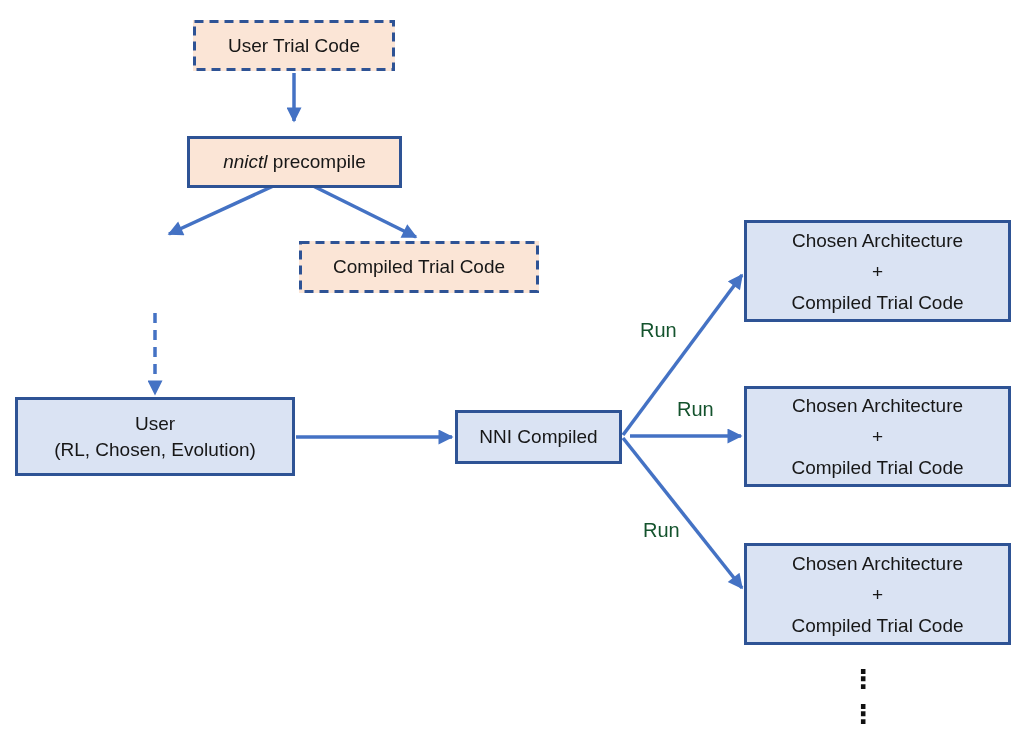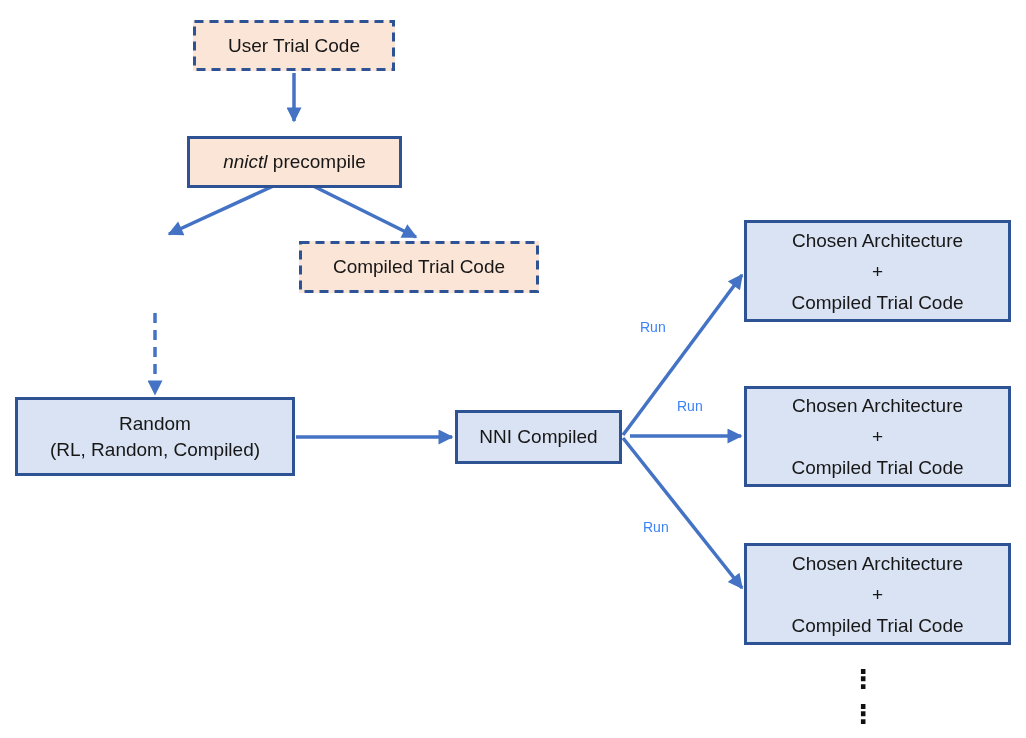--- a/index.html
+++ b/index.html
@@ -37,22 +37,22 @@
   }
   .dashedbox > .content {
     position: relative;
     z-index: 1;
     width: 100%;
     text-align: center;
   }
   .italic { font-style: italic; }
   .lbl {
     position: absolute;
-    font-size: 14px;
-    color: #3b82f6;
+    font-size: 20px;
+    color: #14532d;
     white-space: nowrap;
   }
   .lbl.center { text-align: center; white-space: normal; line-height: 21px; }
   .trial { line-height: 31px; justify-content: center; }
   .ellipsis {
     position: absolute;
     left: 848px;
     width: 30px;
     text-align: center;
     font-size: 26px;
@@ -102,22 +102,22 @@
 
 
   <div class="box dashedbox" style="left:299px; top:241px; width:240px; height:52px;">
     <svg class="border" width="240" height="52">
       <rect x="1.5" y="1.5" width="237" height="49" fill="none" stroke="#2e5395" stroke-width="3" stroke-dasharray="9 6"></rect>
     </svg>
     <div class="content">Compiled Trial Code</div>
   </div>
 
   <div class="box solid blue" style="left:15px; top:397px; width:280px; height:79px;">
-    <div>Random</div>
-    <div>(RL, Random, Compiled)</div>
+    <div>User</div>
+    <div>(RL, Chosen, Evolution)</div>
   </div>
 
   <div class="box solid blue" style="left:455px; top:410px; width:167px; height:54px;">
     <div>NNI Compiled</div>
   </div>
 
   <div class="box solid blue trial" style="left:744px; top:220px; width:267px; height:102px;">
     <div>Chosen Architecture</div>
     <div>+</div>
     <div>Compiled Trial Code</div>

